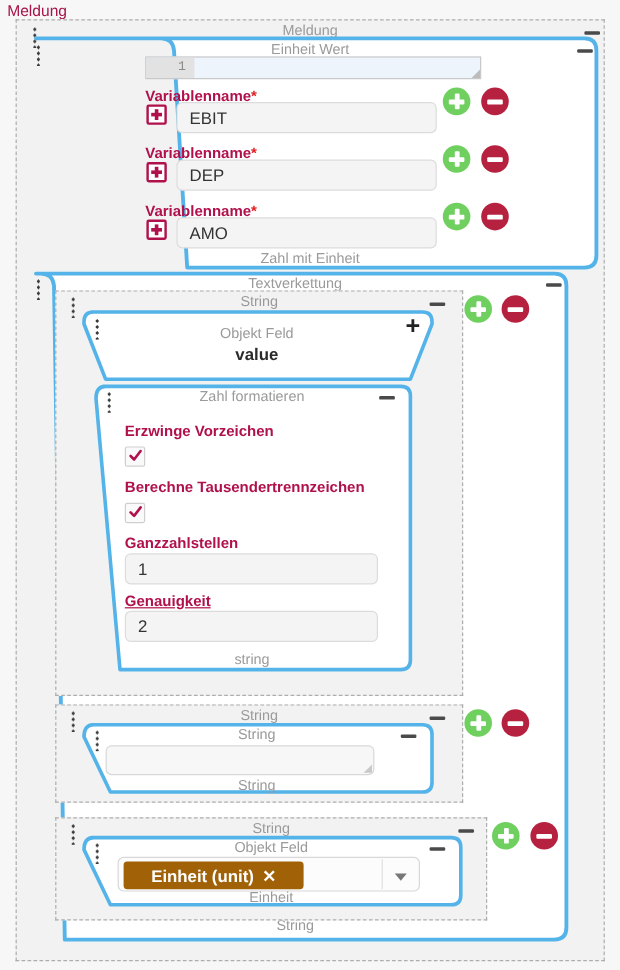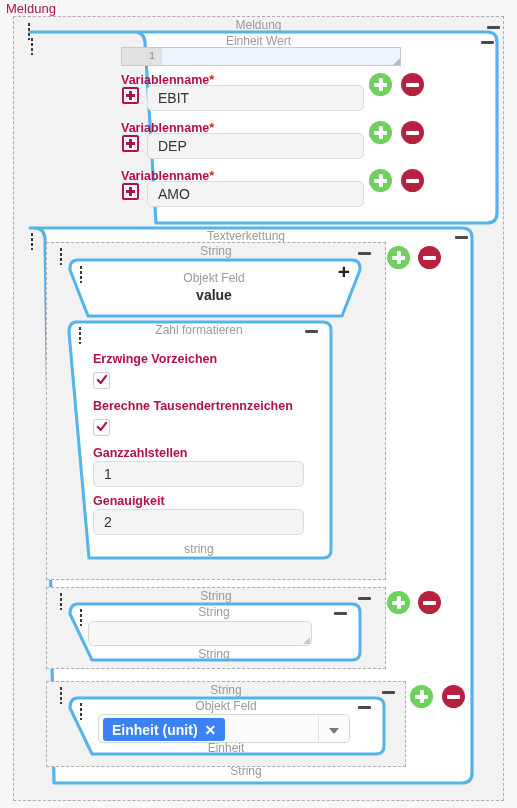--- a/index.html
+++ b/index.html
@@ -189,28 +189,28 @@
   .tag-select {
     position: absolute;
     background: #fcfcfc;
     border: 1px solid #d8d8d8;
     border-radius: 5px;
   }
   .tag {
     position: absolute;
     left: 4px; top: 3px;
     height: 23px;
-    background: #3b82f6;
+    background: #a16207;
     border-radius: 3px;
     color: #fff;
     font-size: 14px;
     font-weight: bold;
     display: flex;
     align-items: center;
-    padding: 0 9px;
+    padding: 0 23px;
     white-space: nowrap;
   }
   .tag .x {
     margin-left: 7px;
     font-size: 14px;
     font-weight: bold;
   }
   .dd-arrow {
     position: absolute;
     top: 1px; bottom: 1px;
@@ -301,20 +301,21 @@
       </div>
     <div class="txt-input" style="left:129px; top:151px; width:217px; height:26px;">AMO</div>
     <div class="circle-btn add" style="left:351px; top:139px;">
       <div class="bar h"></div>
         <div class="bar v"></div>
       </div>
     <div class="circle-btn del" style="left:383px; top:139px;">
       <div class="bar h"></div>
       </div>
 
+    <div class="foot-label" style="position:absolute; left:0; top:178px; width:481px;">Zahl mit Einheit</div>
   </div>
 </div>
 
 <div class="trapwrap" style="left:18px; top:226px; width:456px; height:559px;">
   <svg width="456" height="559" viewBox="0 0 456 559">
     <path d="M 12 2 L 444 2 Q 454 2 454 12 L 454 547 Q 454 557 444 557 L 36 557 L 27 12 Q 26 2 16 2 Z" fill="#ffffff" stroke="#54b3e8" stroke-width="3.2" stroke-linejoin="round"></path>
   </svg>
   <div class="content">
     <div class="hdr-label" style="position:absolute; left:0; top:3px; width:456px;">Textverkettung</div>
     <div class="minus-glyph" style="left:437px; top:10px;"></div>
@@ -340,21 +341,21 @@
     <path d="M 10 2 L 286 2 Q 294 2 294 10 L 294 12 L 276 58 L 22 58 L 4 12 L 4 10 Q 4 2 12 2 Z" fill="#ffffff" stroke="#54b3e8" stroke-width="3" stroke-linejoin="round"></path>
   </svg>
   <div class="content">
     <div class="hdr-label" style="position:absolute; left:0; top:13px; width:296px;">Objekt Feld</div>
     <div class="plus-glyph" style="left:271px; top:7px;">+</div>
     <div class="dots" style="left:13px; top:7px; height:18px;"></div>
     <div class="static-val" style="left:0; top:29px; width:296px;">value</div>
   </div>
 </div>
 
-<div class="trapwrap" style="left:65px; top:320px; width:268px; height:250px;">
+<div class="trapwrap" style="left:76px; top:320px; width:268px; height:250px;">
   <svg width="268" height="250" viewBox="0 0 268 250">
     <path d="M 10 2 L 258 2 Q 266 2 266 10 L 266 230 Q 266 238 258 238 L 24 238 L 4 12 Q 4 2 12 2 Z" fill="#ffffff" stroke="#54b3e8" stroke-width="3" stroke-linejoin="round"></path>
   </svg>
   <div class="content">
     <div class="hdr-label" style="position:absolute; left:0; top:3px; width:268px;">Zahl formatieren</div>
     <div class="minus-glyph" style="left:240px; top:10px;"></div>
     <div class="dots" style="left:13px; top:6px; height:18px;"></div>
 
     <div class="field-label" style="position:absolute; left:28px; top:30px;">Erzwinge Vorzeichen</div>
     <div class="cbox" style="left:28px; top:52px;">
@@ -366,21 +367,21 @@
     <div class="field-label" style="position:absolute; left:28px; top:77px;">Berechne Tausendertrennzeichen</div>
     <div class="cbox" style="left:28px; top:99px;">
       <svg class="tick" viewBox="0 0 12 12">
         <path d="M1 6 L4.5 9.5 L11 1" fill="none" stroke="#b0114c" stroke-width="2.6" stroke-linecap="round" stroke-linejoin="round"></path>
       </svg>
     </div>
 
     <div class="field-label" style="position:absolute; left:28px; top:124px;">Ganzzahlstellen</div>
     <div class="txt-input" style="left:28px; top:141px; width:211px; height:26px;">1</div>
 
-    <div class="field-label" style="position:absolute; left:28px; top:172px;">Genauigkeit</div>
+    <div class="field-label" style="position:absolute; left:28px; top:172px;text-decoration:underline;">Genauigkeit</div>
     <div class="txt-input" style="left:28px; top:189px; width:211px; height:26px;">2</div>
 
     <div class="foot-label" style="position:absolute; left:0; top:222px; width:268px;">string</div>
   </div>
 </div>
 
 <div class="socket" style="left:46px; top:587px; width:340px; height:82px;"></div>
 <div class="hdr-label" style="position:absolute; left:46px; top:589px; width:340px;">String</div>
 <div class="minus-glyph" style="left:358px; top:597px;"></div>
 <div class="dots" style="left:59px; top:592px; height:18px;"></div>

